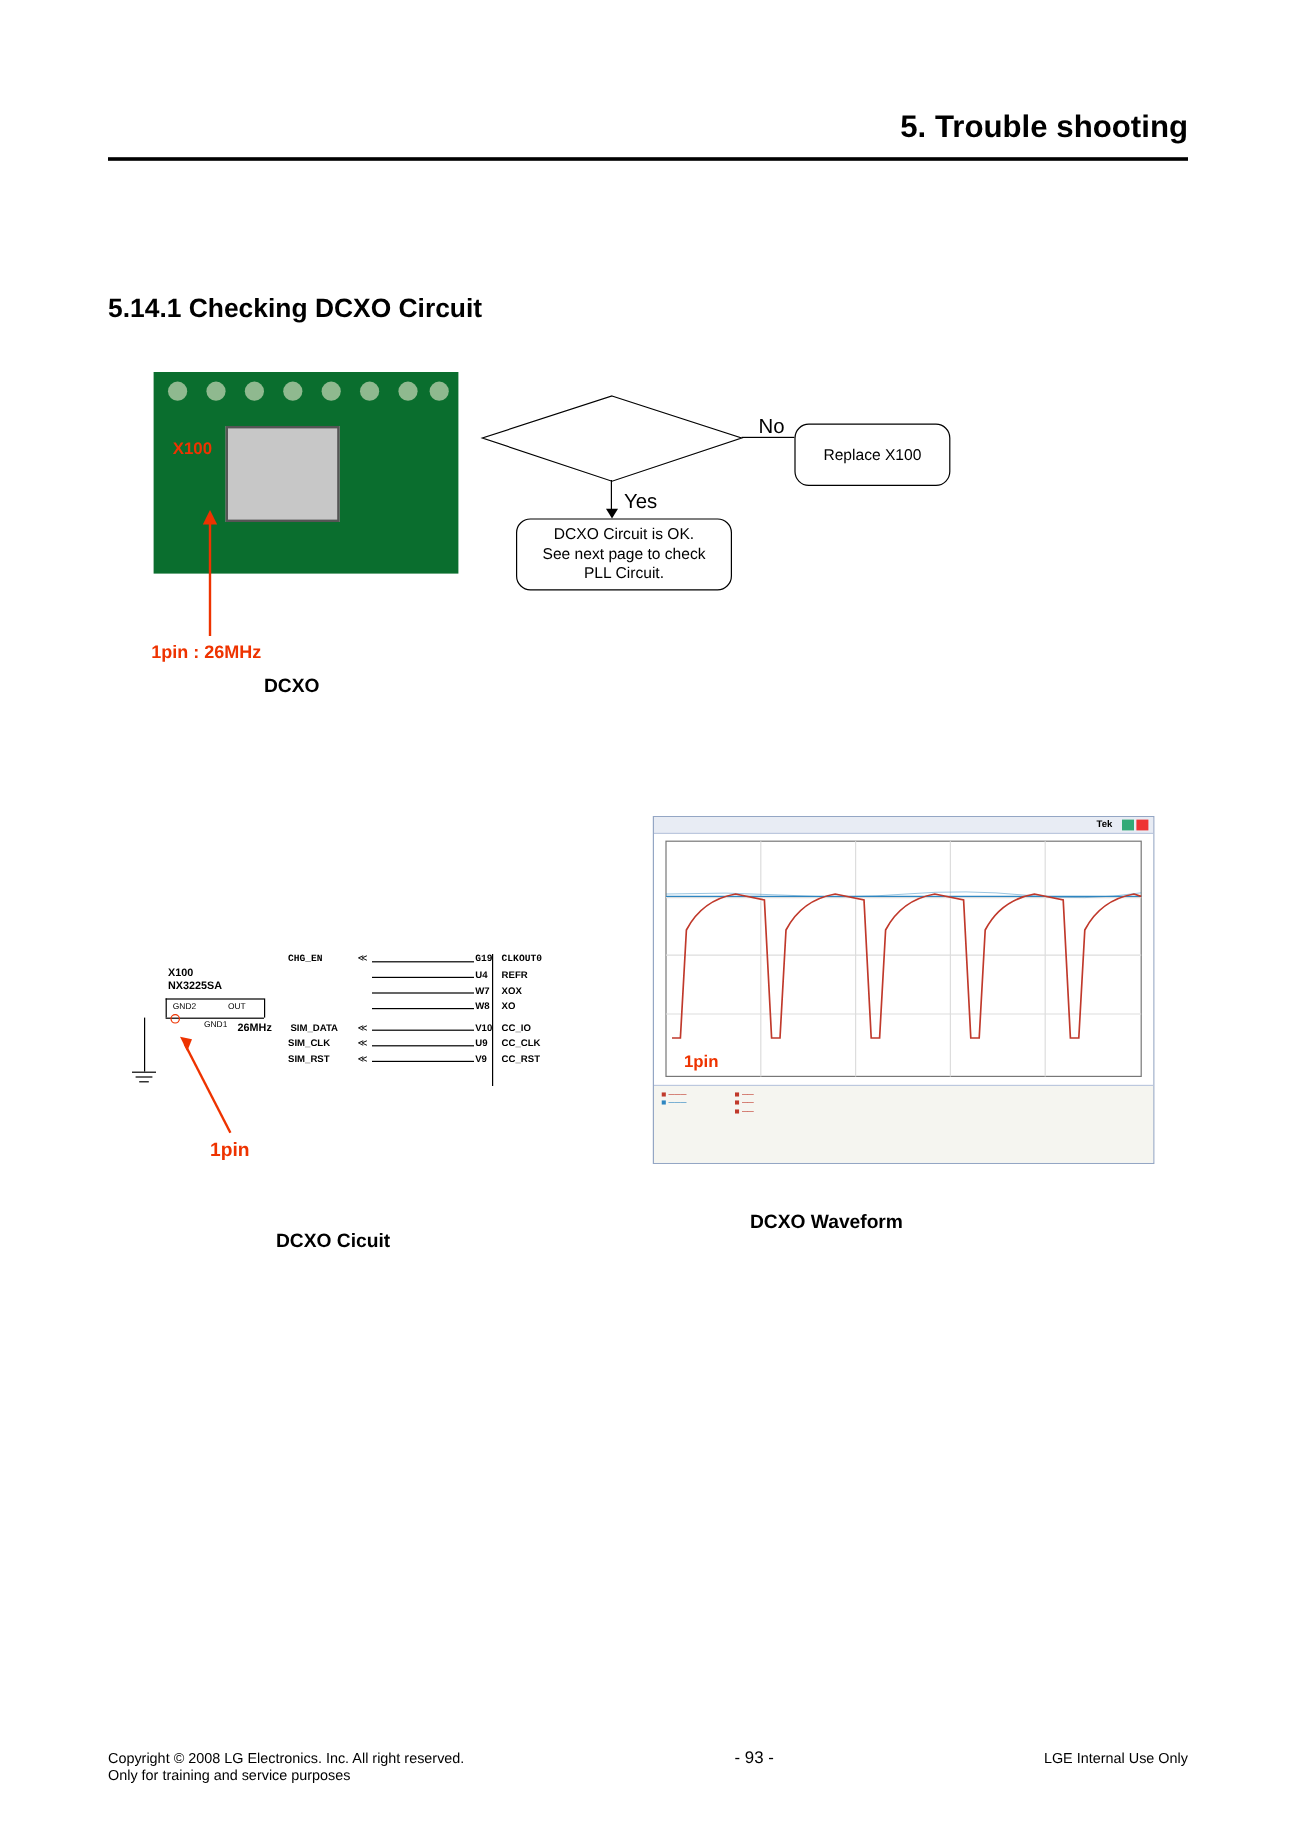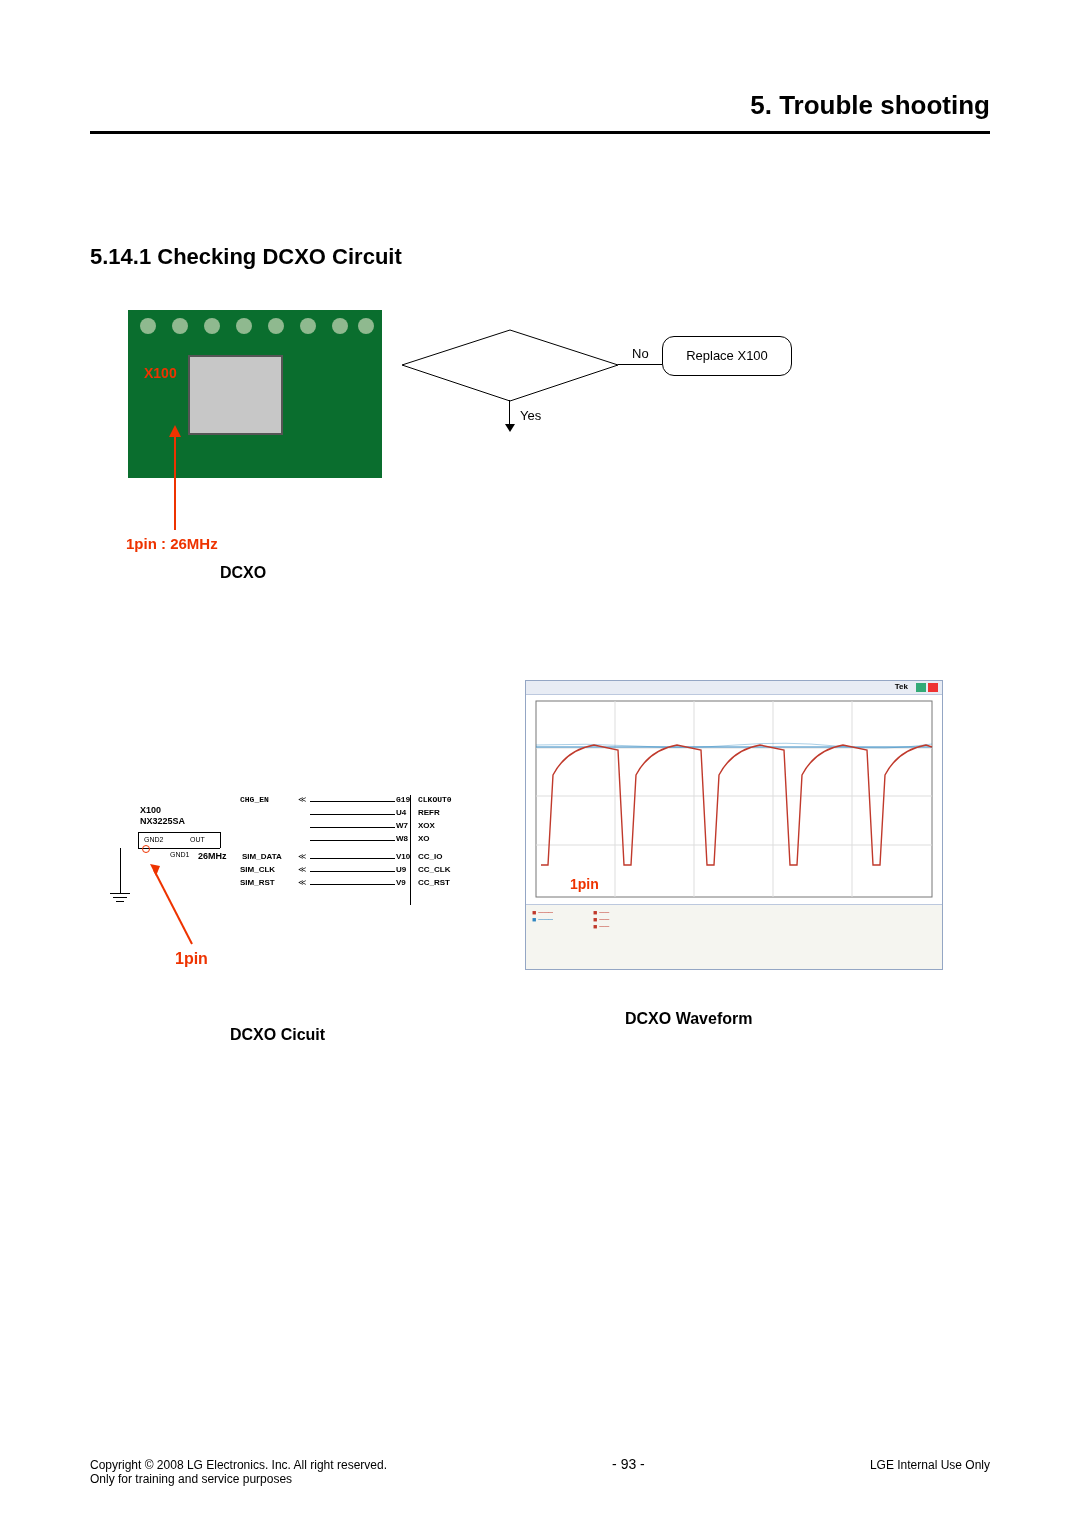--- a/index.html
+++ b/index.html
@@ -137,21 +137,21 @@
     padding: 8px 14px;
     background: #fff;
     text-align: center;
     line-height: 1.3;
   }
   .conn {
     position: absolute;
     background: #000;
   }
   .small {
-    font-size: 13px;
+    font-size: 17px;
   }
 
   
   .fig2-wrap {
     position: relative;
     height: 370px;
     margin-top: 90px;
   }
   .schematic {
     position: absolute;
@@ -178,21 +178,21 @@
   }
   .sch-arrow {
     position: absolute;
     left: 60px;
     top: 180px;
     width: 50px;
     height: 90px;
   }
   .osc {
     position: absolute;
-    left: 435px;
+    left: 454px;
     top: 0;
     width: 418px;
     height: 290px;
     border: 1px solid #94a6c4;
   }
   .osc-top {
     height: 14px;
     background: #e8ecf4;
     border-bottom: 1px solid #bcc8de;
     position: relative;
@@ -289,27 +289,32 @@
 
   <div class="flow">
     <div class="diamond">
       <svg viewBox="0 0 220 75">
           <polygon points="110,2 218,37 110,73 2,37" fill="#fff" stroke="#000"></polygon>
         </svg>
     </div>
 
     <div class="conn" style="left:218px;top:44px;width:44px;height:1px"></div>
     <div class="small" style="position:absolute;left:232px;top:26px">No</div>
-    <div class="rect" style="left:262px;top:16px;width:130px;height:40px">
+    <div class="rect" style="left:262px;top:33px;width:130px;height:52px">
       <span>Replace X100</span>
     </div>
 
     <div class="conn" style="left:109px;top:80px;width:1px;height:28px"></div>
     <div style="position:absolute;left:105px;top:104px;border-left:5px solid transparent;border-right:5px solid transparent;border-top:8px solid #000"></div>
     <div class="small" style="position:absolute;left:120px;top:88px">Yes</div>
+    <div class="rect" style="left:30px;top:112px;width:180px;height:60px;flex-direction:column">
+      <span>DCXO Circuit is OK.</span>
+      <span>See next page to check</span>
+      <span>PLL Circuit.</span>
+    </div>
   </div>
 </div>
 
 <div class="fig2-wrap">
   <div class="schematic">
     <div class="sch-txt b" style="left:40px;top:66px">X100</div>
     <div class="sch-txt b" style="left:40px;top:77px">NX3225SA</div>
 
     <div class="sch-line" style="left:38px;top:92px;width:82px;height:1px"></div>
     <div class="sch-line" style="left:38px;top:108px;width:82px;height:1px"></div>

